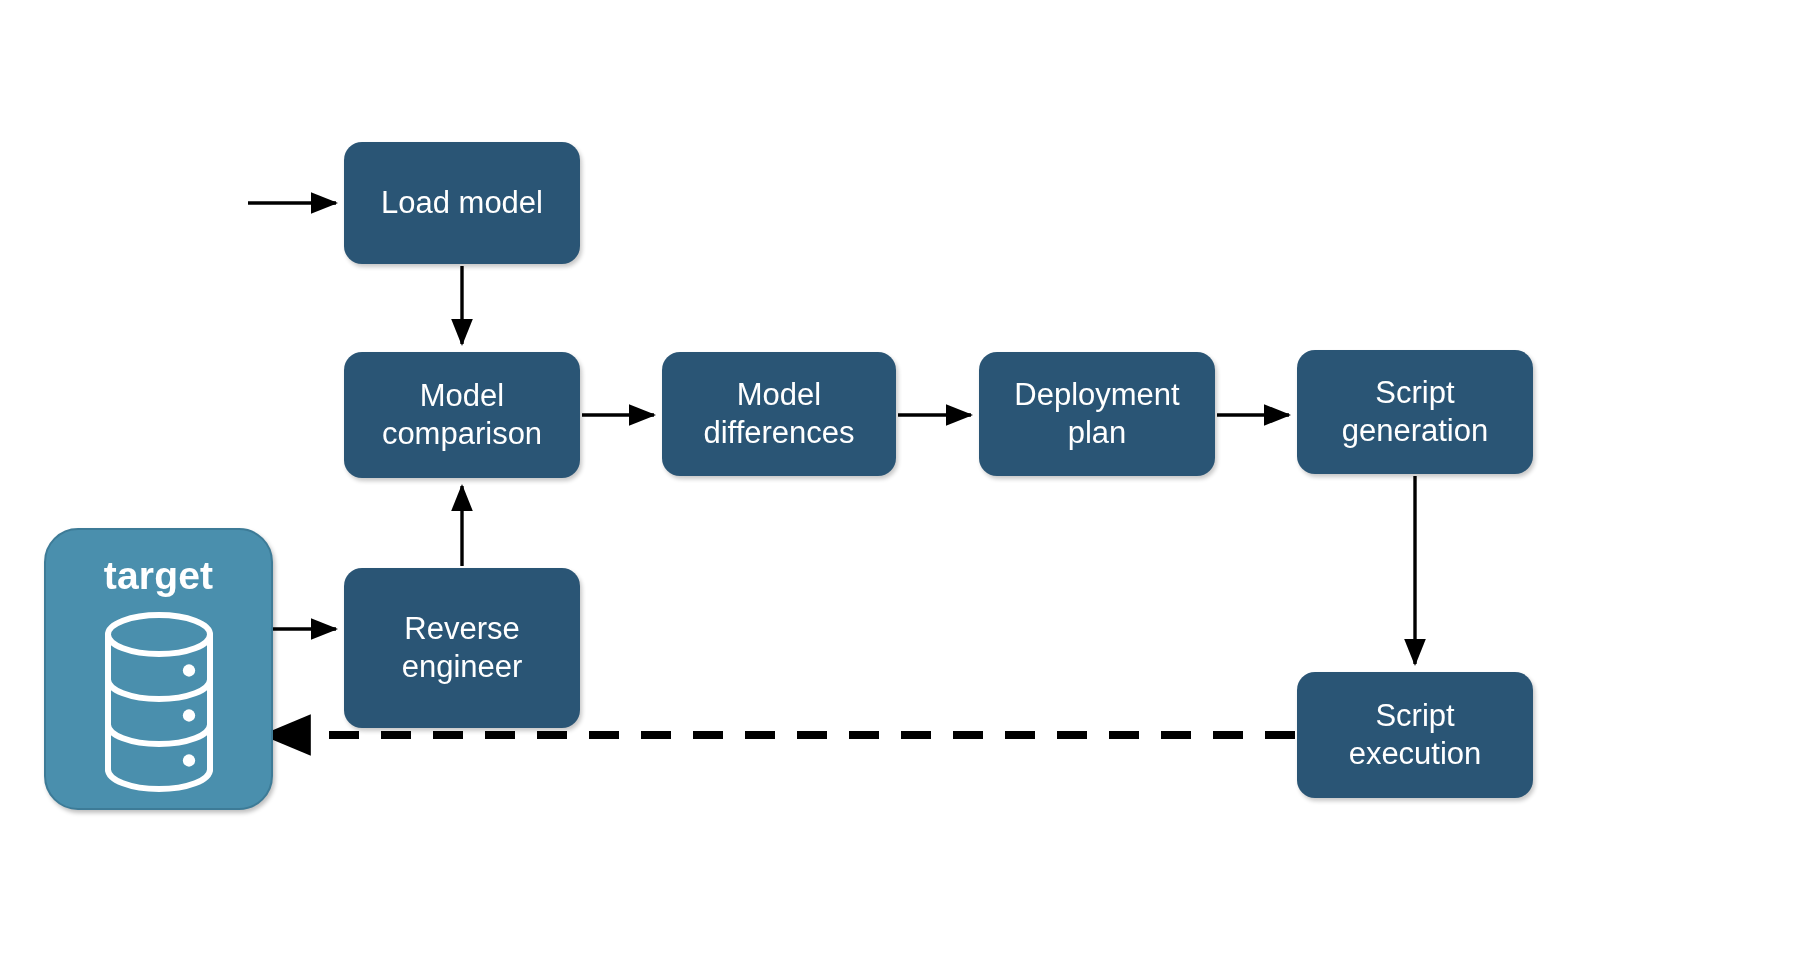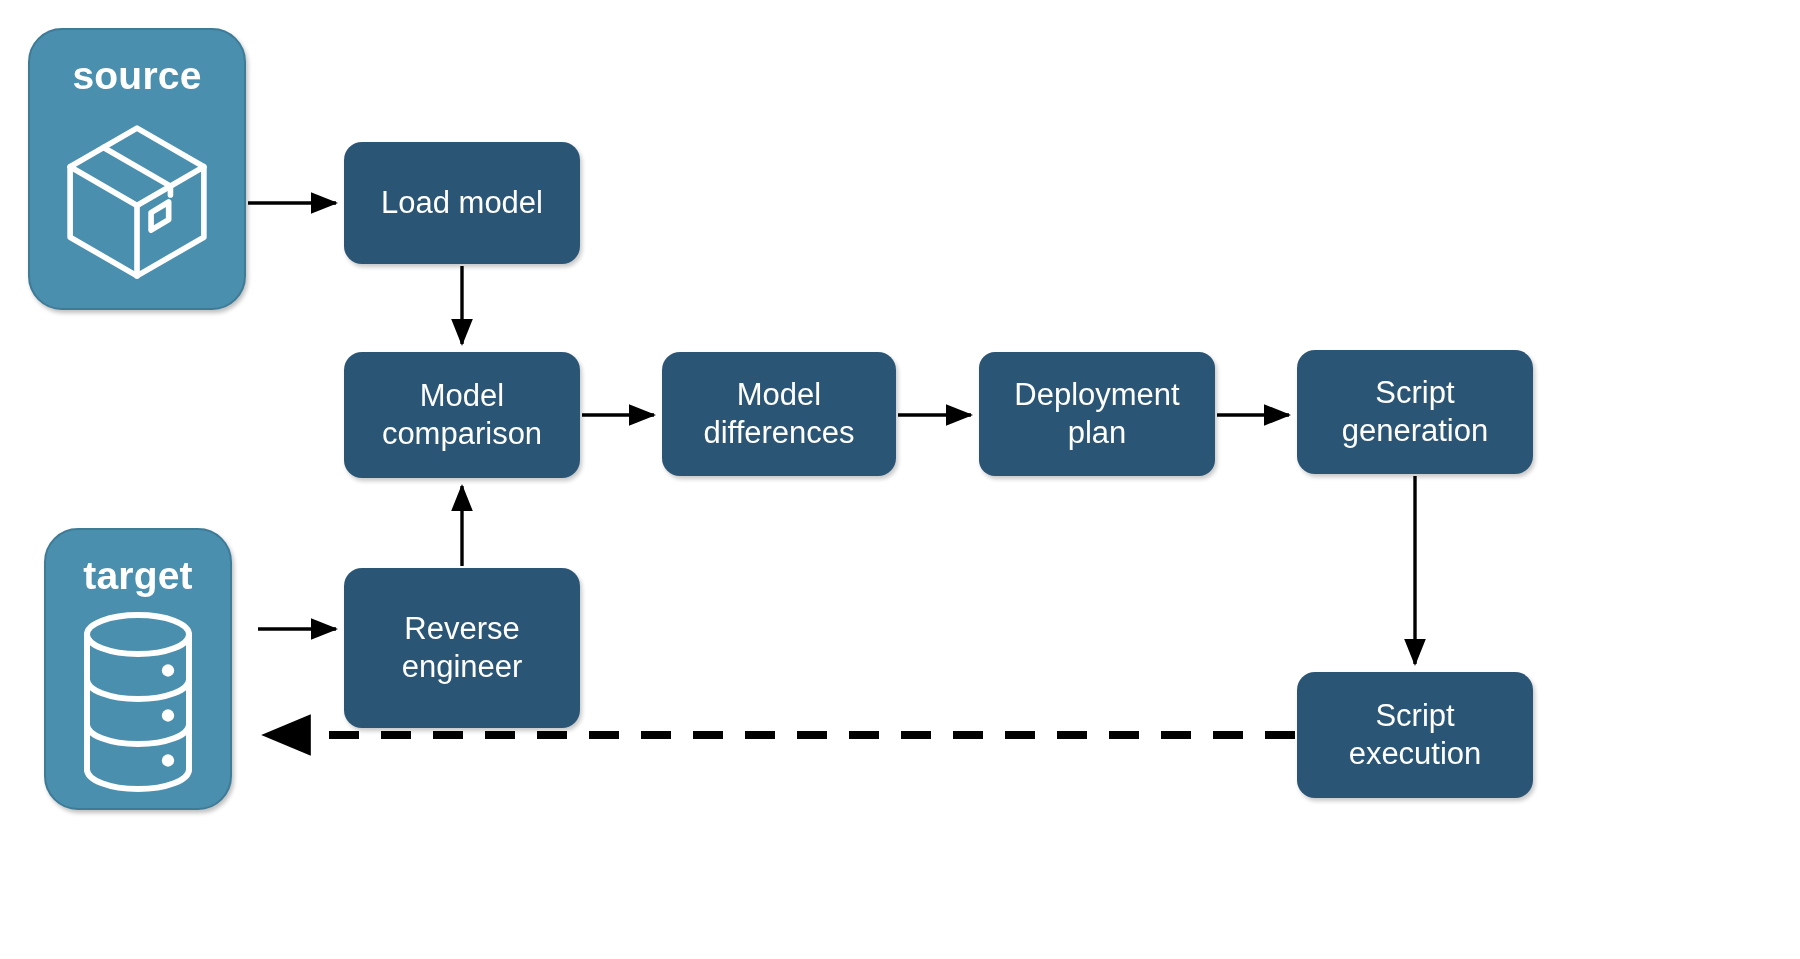--- a/index.html
+++ b/index.html
@@ -105,41 +105,22 @@
 
     <line x1="898" y1="415" x2="971" y2="415" stroke="#000000" stroke-width="3.4" marker-end="url(#arrowhead)"></line>
 
     <line x1="1217" y1="415" x2="1289" y2="415" stroke="#000000" stroke-width="3.4" marker-end="url(#arrowhead)"></line>
 
     <line x1="1415" y1="476" x2="1415" y2="664" stroke="#000000" stroke-width="3.4" marker-end="url(#arrowhead)"></line>
 
     <line x1="1295" y1="735" x2="266" y2="735" stroke="#000000" stroke-width="8" stroke-dasharray="30 22" marker-end="url(#arrowhead-fat)"></line>
   </svg>
 
-  <div class="endpoint-card" style="left:28px; top:28px; width:218px; height:282px;">
-    <div class="endpoint-label">source</div>
-    <div class="endpoint-glyph">
-      <svg width="176" height="176" viewBox="0 0 100 100">
-        <g fill="none" stroke="#ffffff" stroke-width="3.2" stroke-linejoin="round" stroke-linecap="round">
 
-          <path d="M50 8 L88 30 L88 70 L50 92 L12 70 L12 30 Z"></path>
-
-          <path d="M12 30 L50 52 L88 30"></path>
-          <path d="M50 52 L50 92"></path>
-
-          <path d="M31 19 L69 41"></path>
-          <path d="M69 41 L69 46"></path>
-
-          <path d="M58 56 L68 50 L68 60 L58 66 Z"></path>
-        </g>
-      </svg>
-    </div>
-  </div>
-
-  <div class="endpoint-card" style="left:44px; top:528px; width:188px; height:282px;align-items:center;">
+  <div class="endpoint-card" style="left:44px; top:528px; width:229px; height:282px;align-items:center;">
     <div class="endpoint-label">target</div>
     <div class="endpoint-glyph">
       <svg width="150" height="186" viewBox="0 0 100 124">
         <g fill="none" stroke="#ffffff" stroke-width="4" stroke-linejoin="round" stroke-linecap="round">
           <ellipse cx="50" cy="17" rx="34" ry="13"></ellipse>
           <path d="M16 17 L16 107"></path>
           <path d="M84 17 L84 107"></path>
           <path d="M16 107 a34 13 0 0 0 68 0"></path>
           <path d="M16 47 a34 13 0 0 0 68 0"></path>
           <path d="M16 77 a34 13 0 0 0 68 0"></path>
@@ -160,21 +141,21 @@
   <div class="proc-box" style="left:344px; top:352px; width:236px; height:126px;">
     <span class="proc-label">Model
 comparison</span>
   </div>
 
   <div class="proc-box" style="left:662px; top:352px; width:234px; height:124px;">
     <span class="proc-label">Model
 differences</span>
   </div>
 
-  <div class="proc-box" style="left:979px; top:352px; width:236px; height:124px;border-radius:16px;">
+  <div class="proc-box" style="left:979px; top:352px; width:236px; height:124px;">
     <span class="proc-label">Deployment
 plan</span>
   </div>
 
   <div class="proc-box" style="left:1297px; top:350px; width:236px; height:124px;">
     <span class="proc-label">Script
 generation</span>
   </div>
 
   <div class="proc-box" style="left:344px; top:568px; width:236px; height:160px;">

